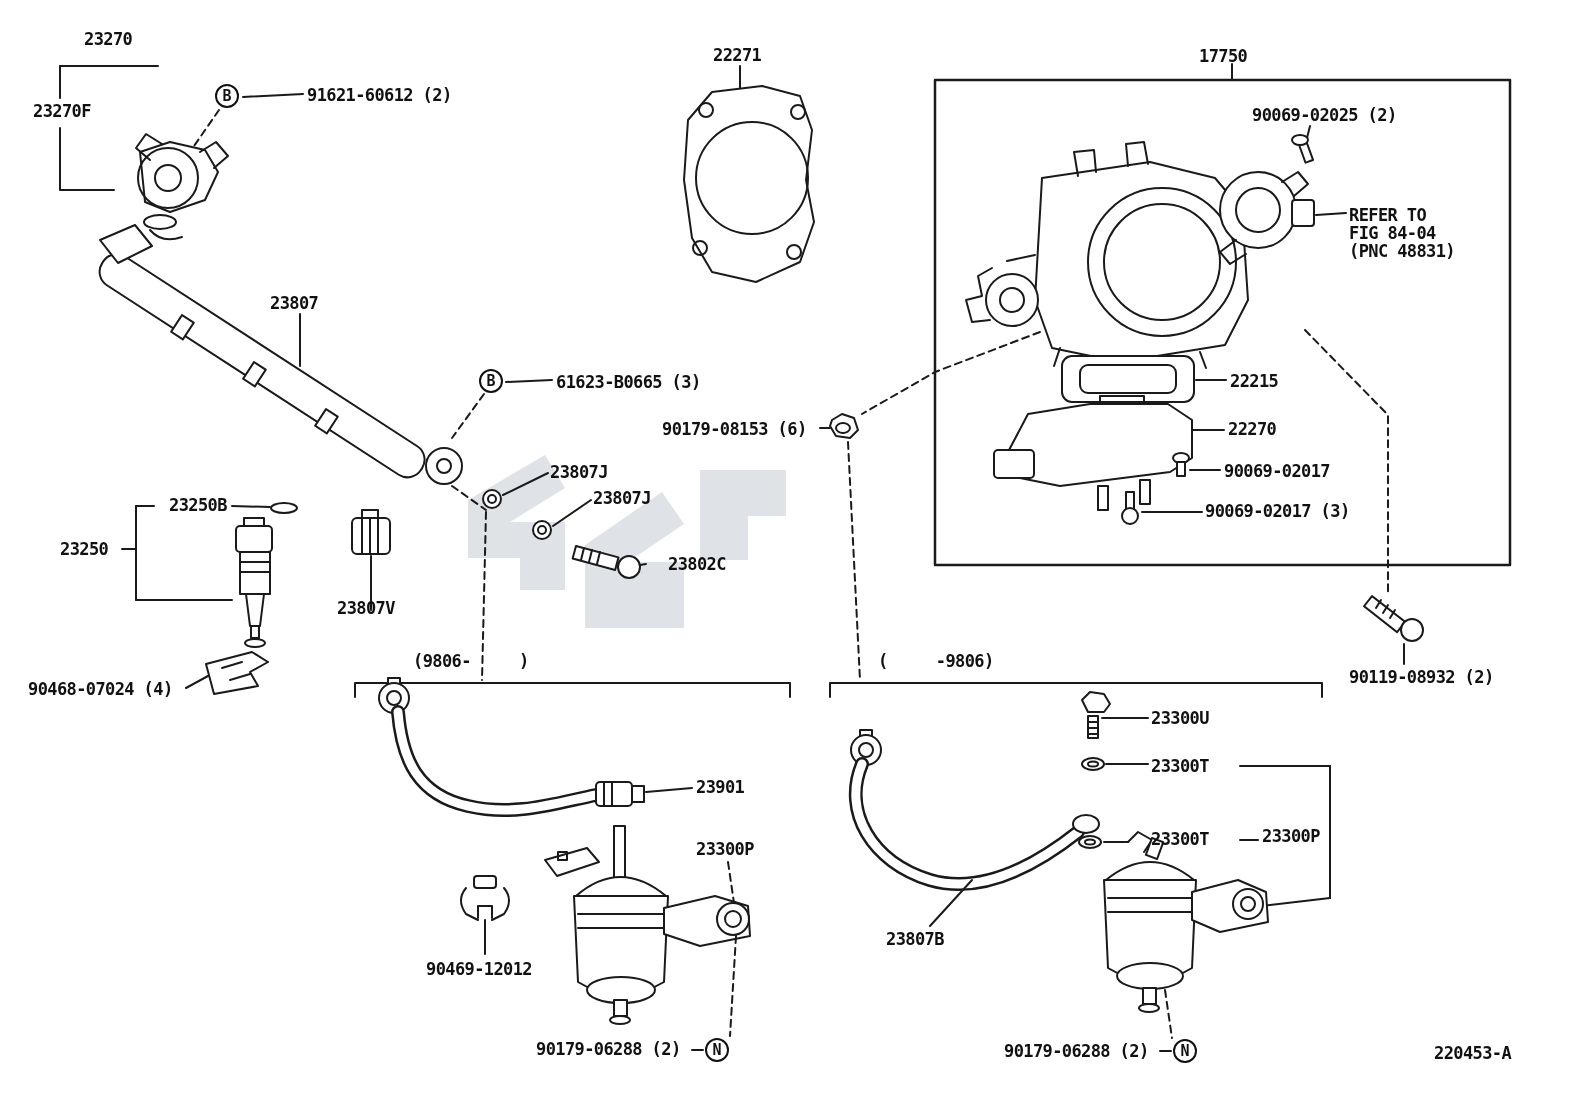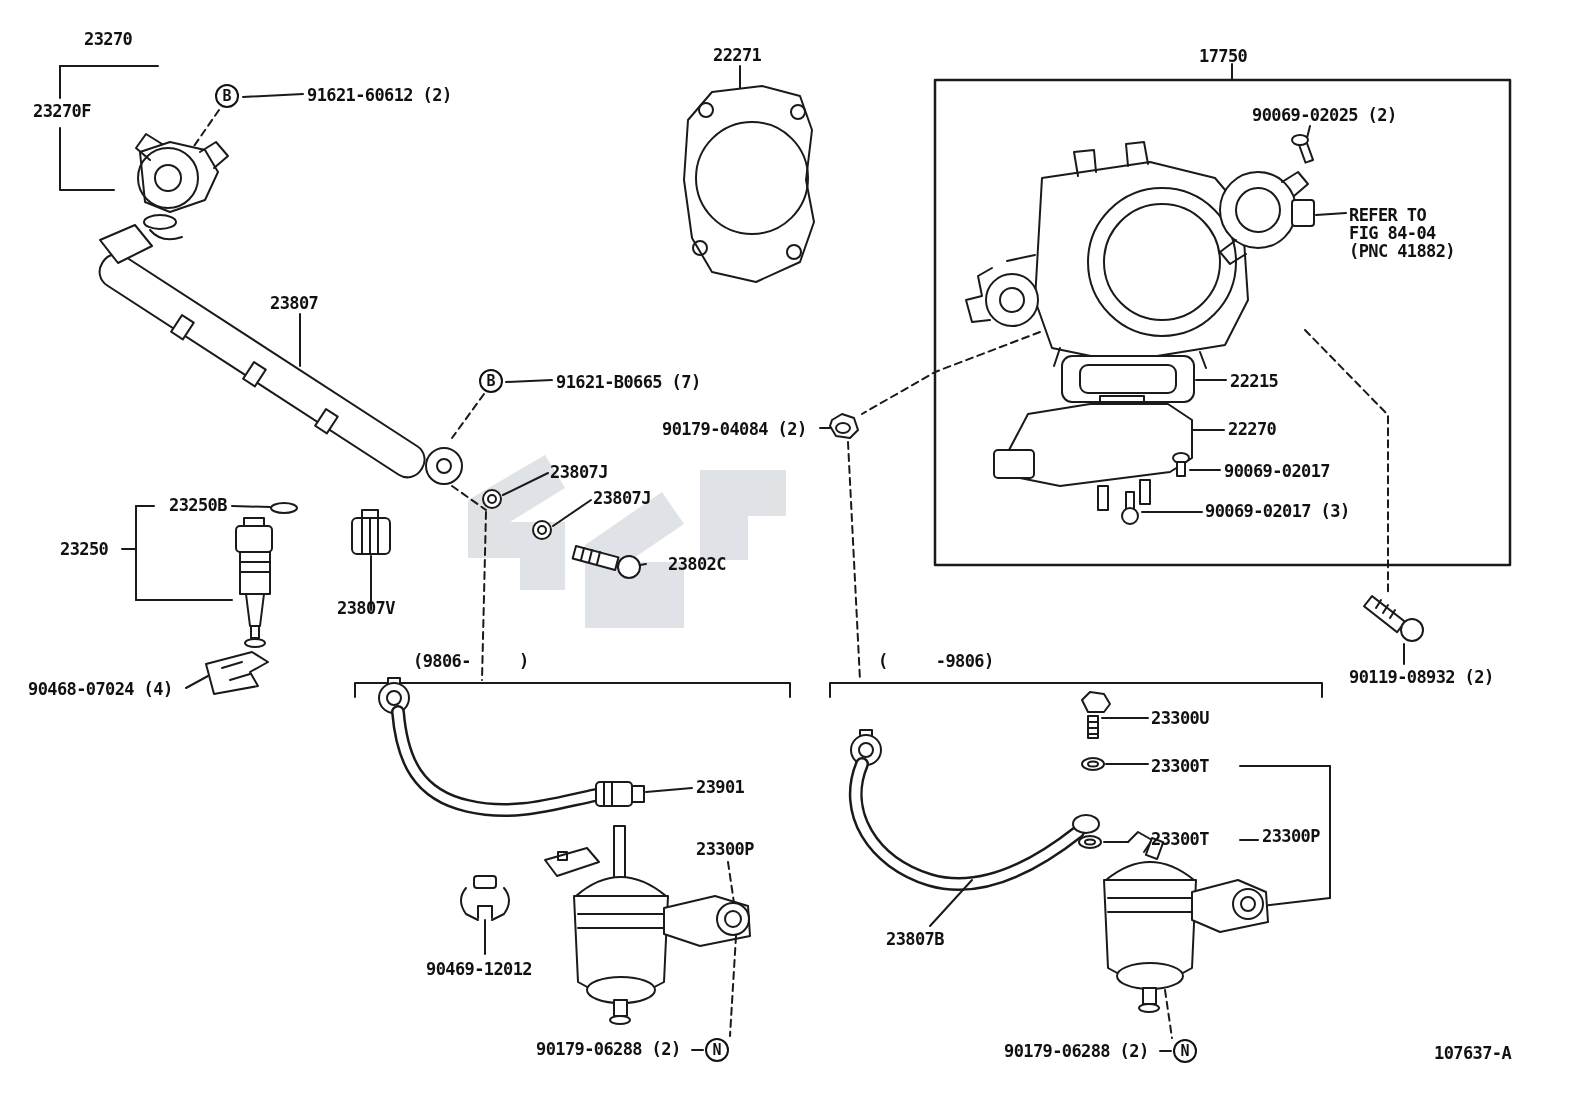--- a/index.html
+++ b/index.html
@@ -303,25 +303,25 @@
 
   <div class="lbl" style="left:84px;top:30px">23270</div>
   <div class="lbl" style="left:33px;top:102px">23270F</div>
   <div class="callout" style="left:215px;top:84px">B</div>
   <div class="lbl" style="left:307px;top:86px">91621-60612 (2)</div>
   <div class="lbl" style="left:713px;top:46px">22271</div>
   <div class="lbl" style="left:1199px;top:47px">17750</div>
   <div class="lbl" style="left:1252px;top:106px">90069-02025 (2)</div>
   <div class="lbl" style="left:1349px;top:206px">REFER TO</div>
   <div class="lbl" style="left:1349px;top:224px">FIG 84-04</div>
-  <div class="lbl" style="left:1349px;top:242px">(PNC 41882)</div>
+  <div class="lbl" style="left:1349px;top:242px">(PNC 48831)</div>
   <div class="lbl" style="left:270px;top:294px">23807</div>
   <div class="callout" style="left:479px;top:369px">B</div>
-  <div class="lbl" style="left:556px;top:373px">91621-B0665 (7)</div>
-  <div class="lbl" style="left:662px;top:420px">90179-04084 (2)</div>
+  <div class="lbl" style="left:556px;top:373px">61623-B0665 (3)</div>
+  <div class="lbl" style="left:662px;top:420px">90179-08153 (6)</div>
   <div class="lbl" style="left:1230px;top:372px">22215</div>
   <div class="lbl" style="left:1228px;top:420px">22270</div>
   <div class="lbl" style="left:1224px;top:462px">90069-02017</div>
   <div class="lbl" style="left:1205px;top:502px">90069-02017 (3)</div>
   <div class="lbl" style="left:550px;top:463px">23807J</div>
   <div class="lbl" style="left:593px;top:489px">23807J</div>
   <div class="lbl" style="left:668px;top:555px">23802C</div>
   <div class="lbl" style="left:169px;top:496px">23250B</div>
   <div class="lbl" style="left:60px;top:540px">23250</div>
   <div class="lbl" style="left:337px;top:599px">23807V</div>
@@ -334,15 +334,15 @@
   <div class="lbl" style="left:1151px;top:757px">23300T</div>
   <div class="lbl" style="left:1151px;top:830px">23300T</div>
   <div class="lbl" style="left:1262px;top:827px">23300P</div>
   <div class="lbl" style="left:886px;top:930px">23807B</div>
   <div class="lbl" style="left:426px;top:960px">90469-12012</div>
   <div class="lbl" style="left:536px;top:1040px">90179-06288 (2)</div>
   <div class="callout" style="left:705px;top:1038px">N</div>
   <div class="lbl" style="left:1004px;top:1042px">90179-06288 (2)</div>
   <div class="callout" style="left:1173px;top:1039px">N</div>
   <div class="lbl" style="left:1349px;top:668px">90119-08932 (2)</div>
-  <div class="lbl" style="left:1434px;top:1044px">107637-A</div>
+  <div class="lbl" style="left:1434px;top:1044px">220453-A</div>
 
 </div>
 
 </body></html>

